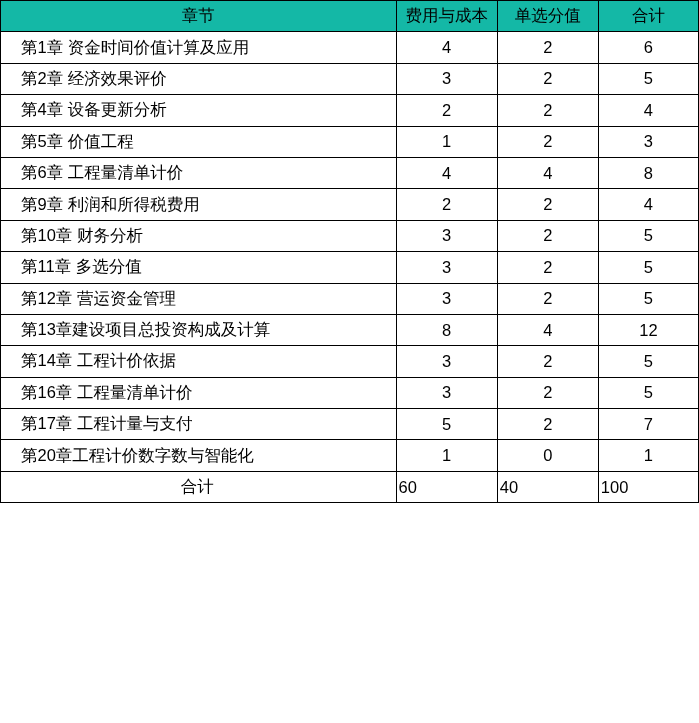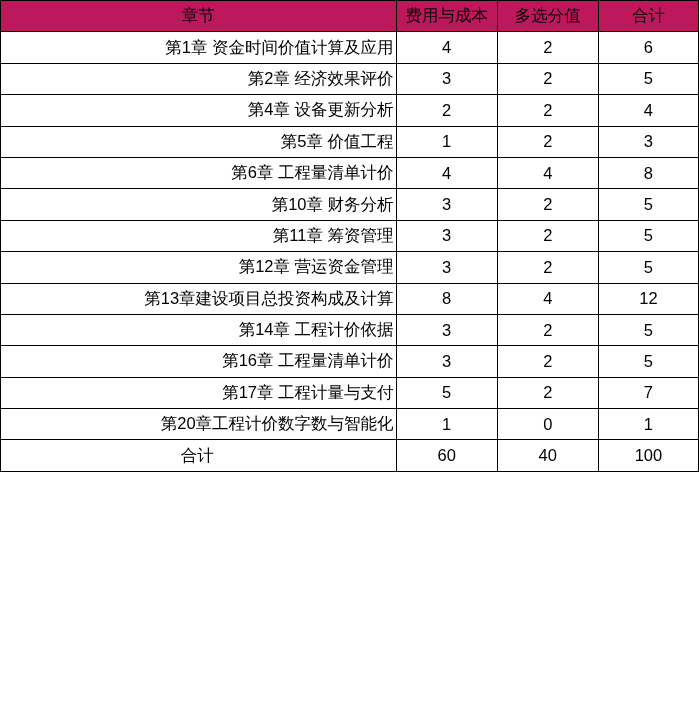--- a/index.html
+++ b/index.html
@@ -27,55 +27,55 @@
     padding: 0 2px;
     font-weight: normal;
     box-sizing: border-box;
   }
   col.c-chapter { width: 395px; }
   col.c-single  { width: 101px; }
   col.c-multi   { width: 101px; }
   col.c-total   { width: 100px; }
 
   thead th {
-    background: #be185d;
+    background: #14b8a6;
     font-weight: bold;
     text-align: center;
     font-size: 17.5px;
   }
   tbody td.chapter {
-    text-align: right;
-    padding-left: 14px;
+    text-align: left;
+    padding-left: 20px;
   }
   tbody td.num {
     text-align: center;
   }
   tr.total-row td {
-    text-align: center;
+    text-align: left;
   }
   tr.total-row td.chapter {
     text-align: center;
     padding-left: 0;
   }
 </style>
 </head>
 <body>
 
 <table class="score-table">
   <colgroup>
     <col class="c-chapter">
     <col class="c-single">
     <col class="c-multi">
     <col class="c-total">
   </colgroup>
   <thead>
     <tr>
       <th>章节</th>
       <th>费用与成本</th>
-      <th>多选分值</th>
+      <th>单选分值</th>
       <th>合计</th>
     </tr>
   </thead>
   <tbody>
     <tr>
       <td class="chapter">第1章 资金时间价值计算及应用</td>
       <td class="num">4</td>
       <td class="num">2</td>
       <td class="num">6</td>
     </tr>
@@ -97,27 +97,33 @@
       <td class="num">2</td>
       <td class="num">3</td>
     </tr>
     <tr>
       <td class="chapter">第6章 工程量清单计价</td>
       <td class="num">4</td>
       <td class="num">4</td>
       <td class="num">8</td>
     </tr>
     <tr>
+      <td class="chapter">第9章 利润和所得税费用</td>
+      <td class="num">2</td>
+      <td class="num">2</td>
+      <td class="num">4</td>
+    </tr>
+    <tr>
       <td class="chapter">第10章 财务分析</td>
       <td class="num">3</td>
       <td class="num">2</td>
       <td class="num">5</td>
     </tr>
     <tr>
-      <td class="chapter">第11章 筹资管理</td>
+      <td class="chapter">第11章 多选分值</td>
       <td class="num">3</td>
       <td class="num">2</td>
       <td class="num">5</td>
     </tr>
     <tr>
       <td class="chapter">第12章 营运资金管理</td>
       <td class="num">3</td>
       <td class="num">2</td>
       <td class="num">5</td>
     </tr>

